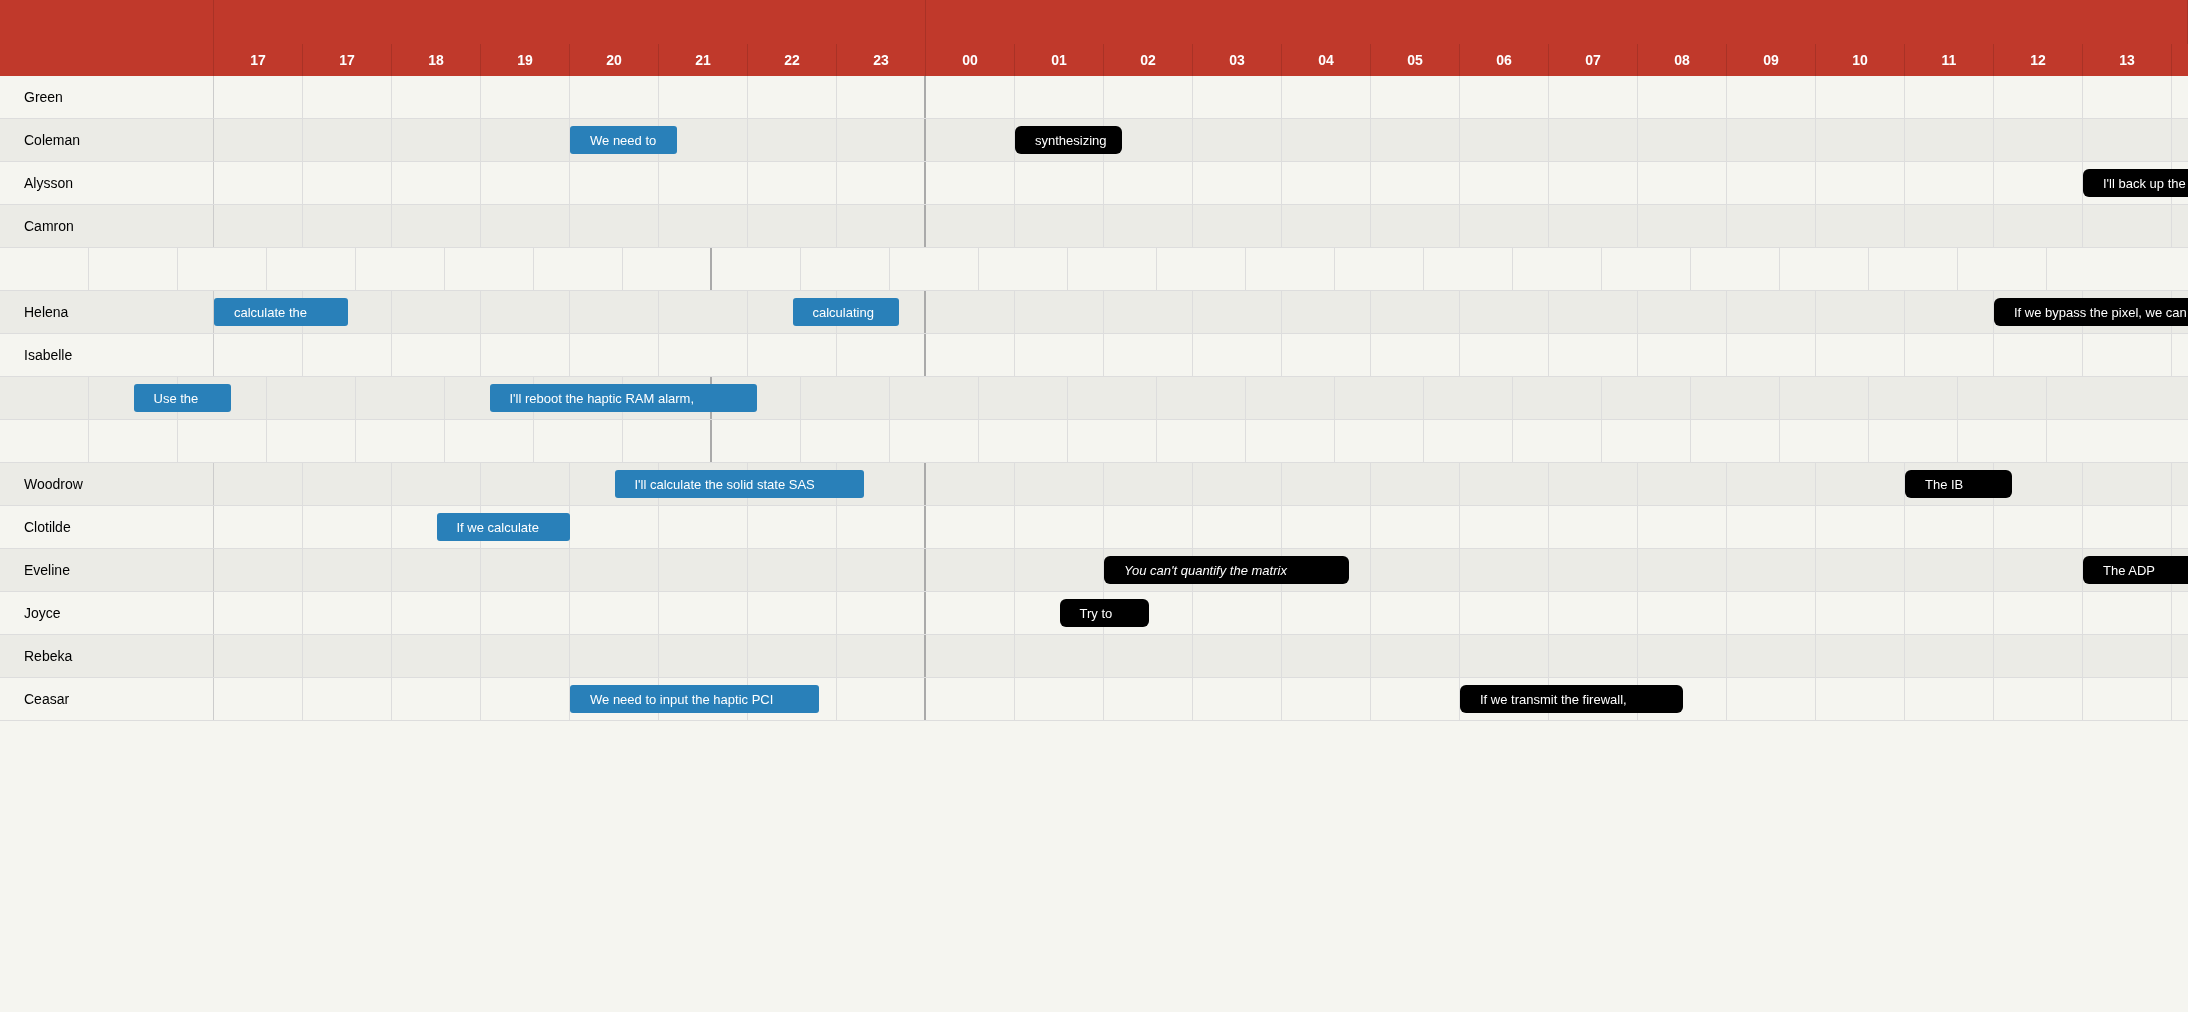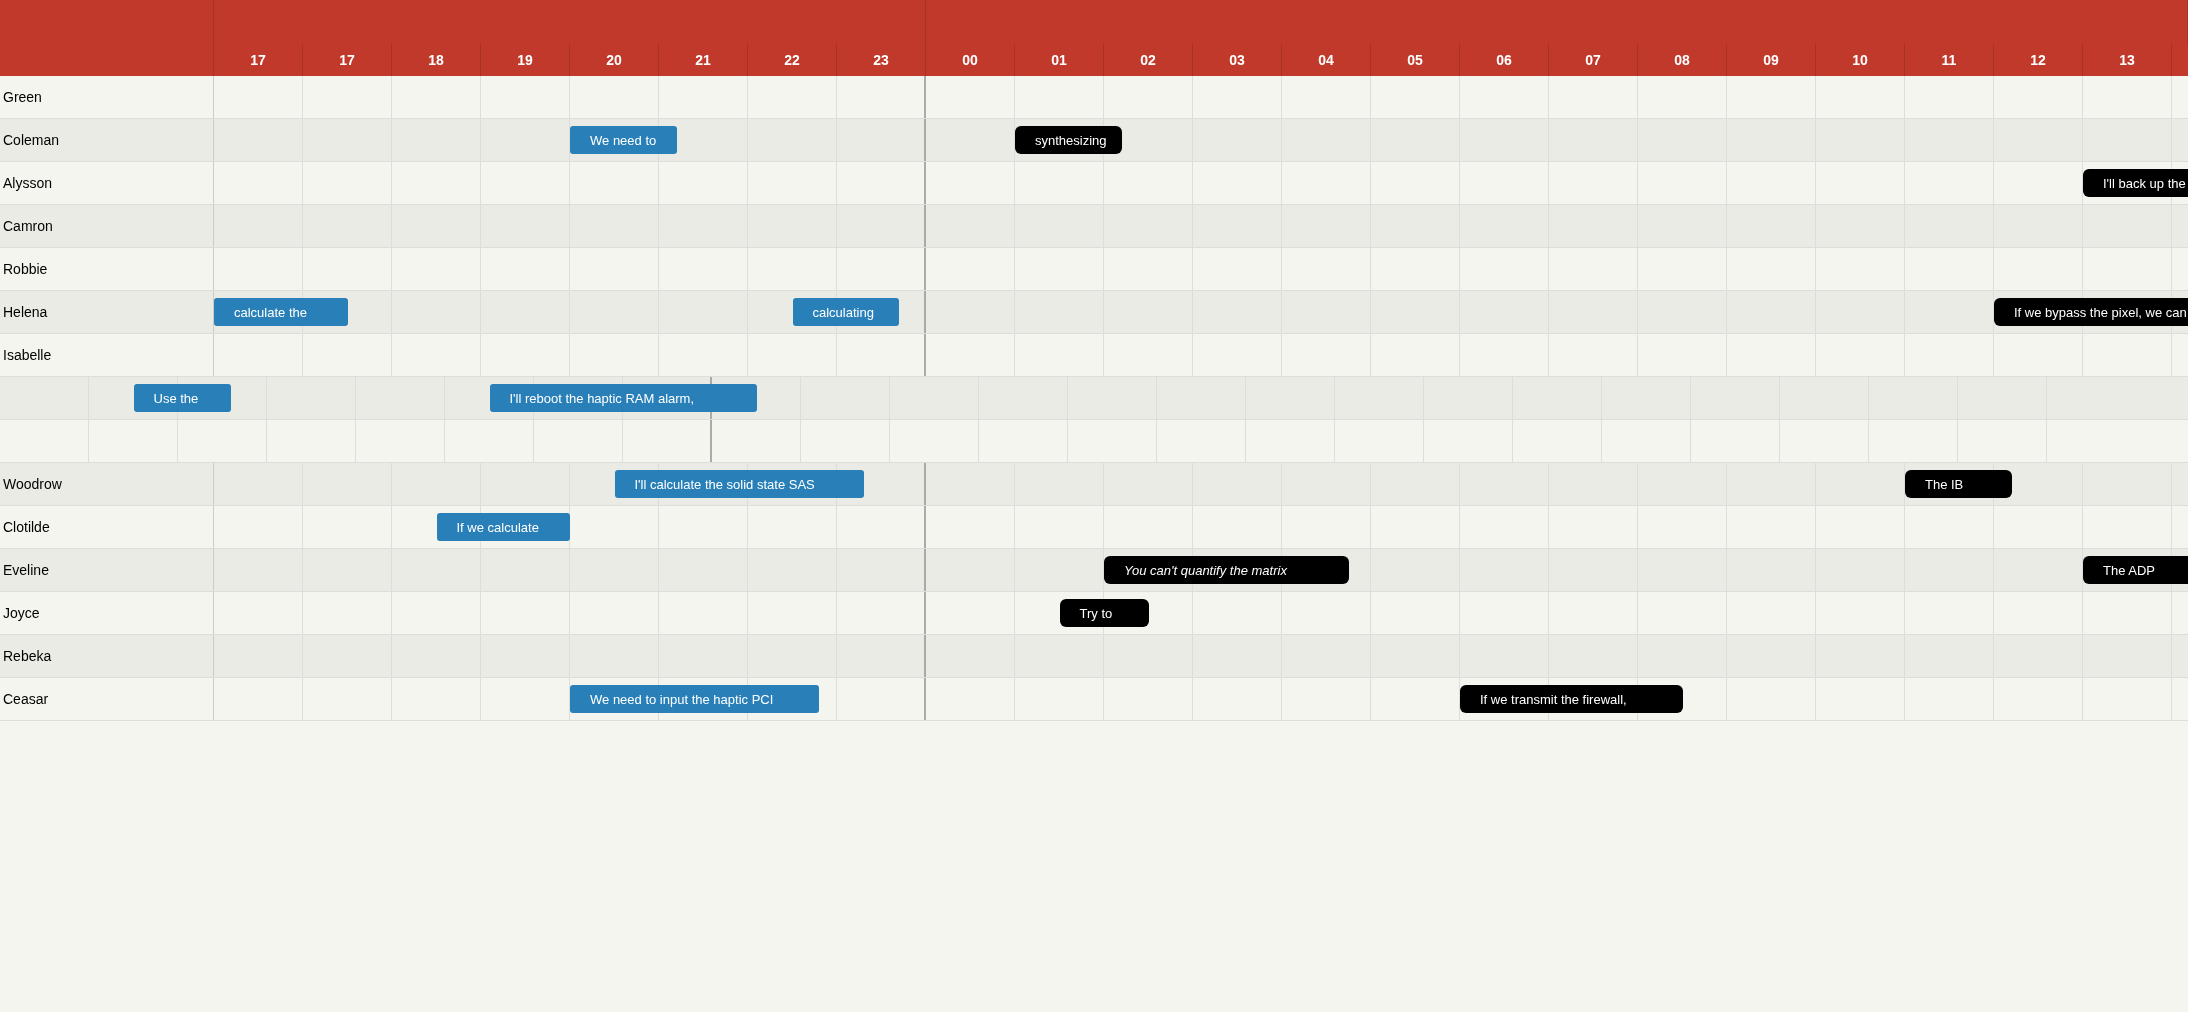--- a/index.html
+++ b/index.html
@@ -90,21 +90,21 @@
 
     .data-row:nth-child(even) {
       background: #ebebe6;
     }
 
     .row-label {
       width: 214px;
       min-width: 214px;
       display: flex;
       align-items: center;
-      padding-left: 3px;
+      padding-left: 24px;
       font-size: 14px;
       font-weight: 500;
       border-right: 1px solid #ccc;
       background: inherit;
       z-index: 2;
     }
 
     .row-content {
       flex: 1;
       position: relative;
@@ -315,21 +315,20 @@
             <div class="grid-cell"></div>
             <div class="grid-cell"></div>
             <div class="grid-cell"></div>
             <div class="grid-cell"></div>
             <div class="grid-cell"></div>
             <div class="grid-cell"></div>
           </div>
         </div>
       </div>
       <div class="data-row">
-        <div class="row-label">Robbie</div>
         <div class="row-content">
           <div class="grid-lines">
             <div class="grid-cell"></div>
             <div class="grid-cell"></div>
             <div class="grid-cell"></div>
             <div class="grid-cell"></div>
             <div class="grid-cell"></div>
             <div class="grid-cell"></div>
             <div class="grid-cell"></div>
             <div class="grid-cell separator"></div>

